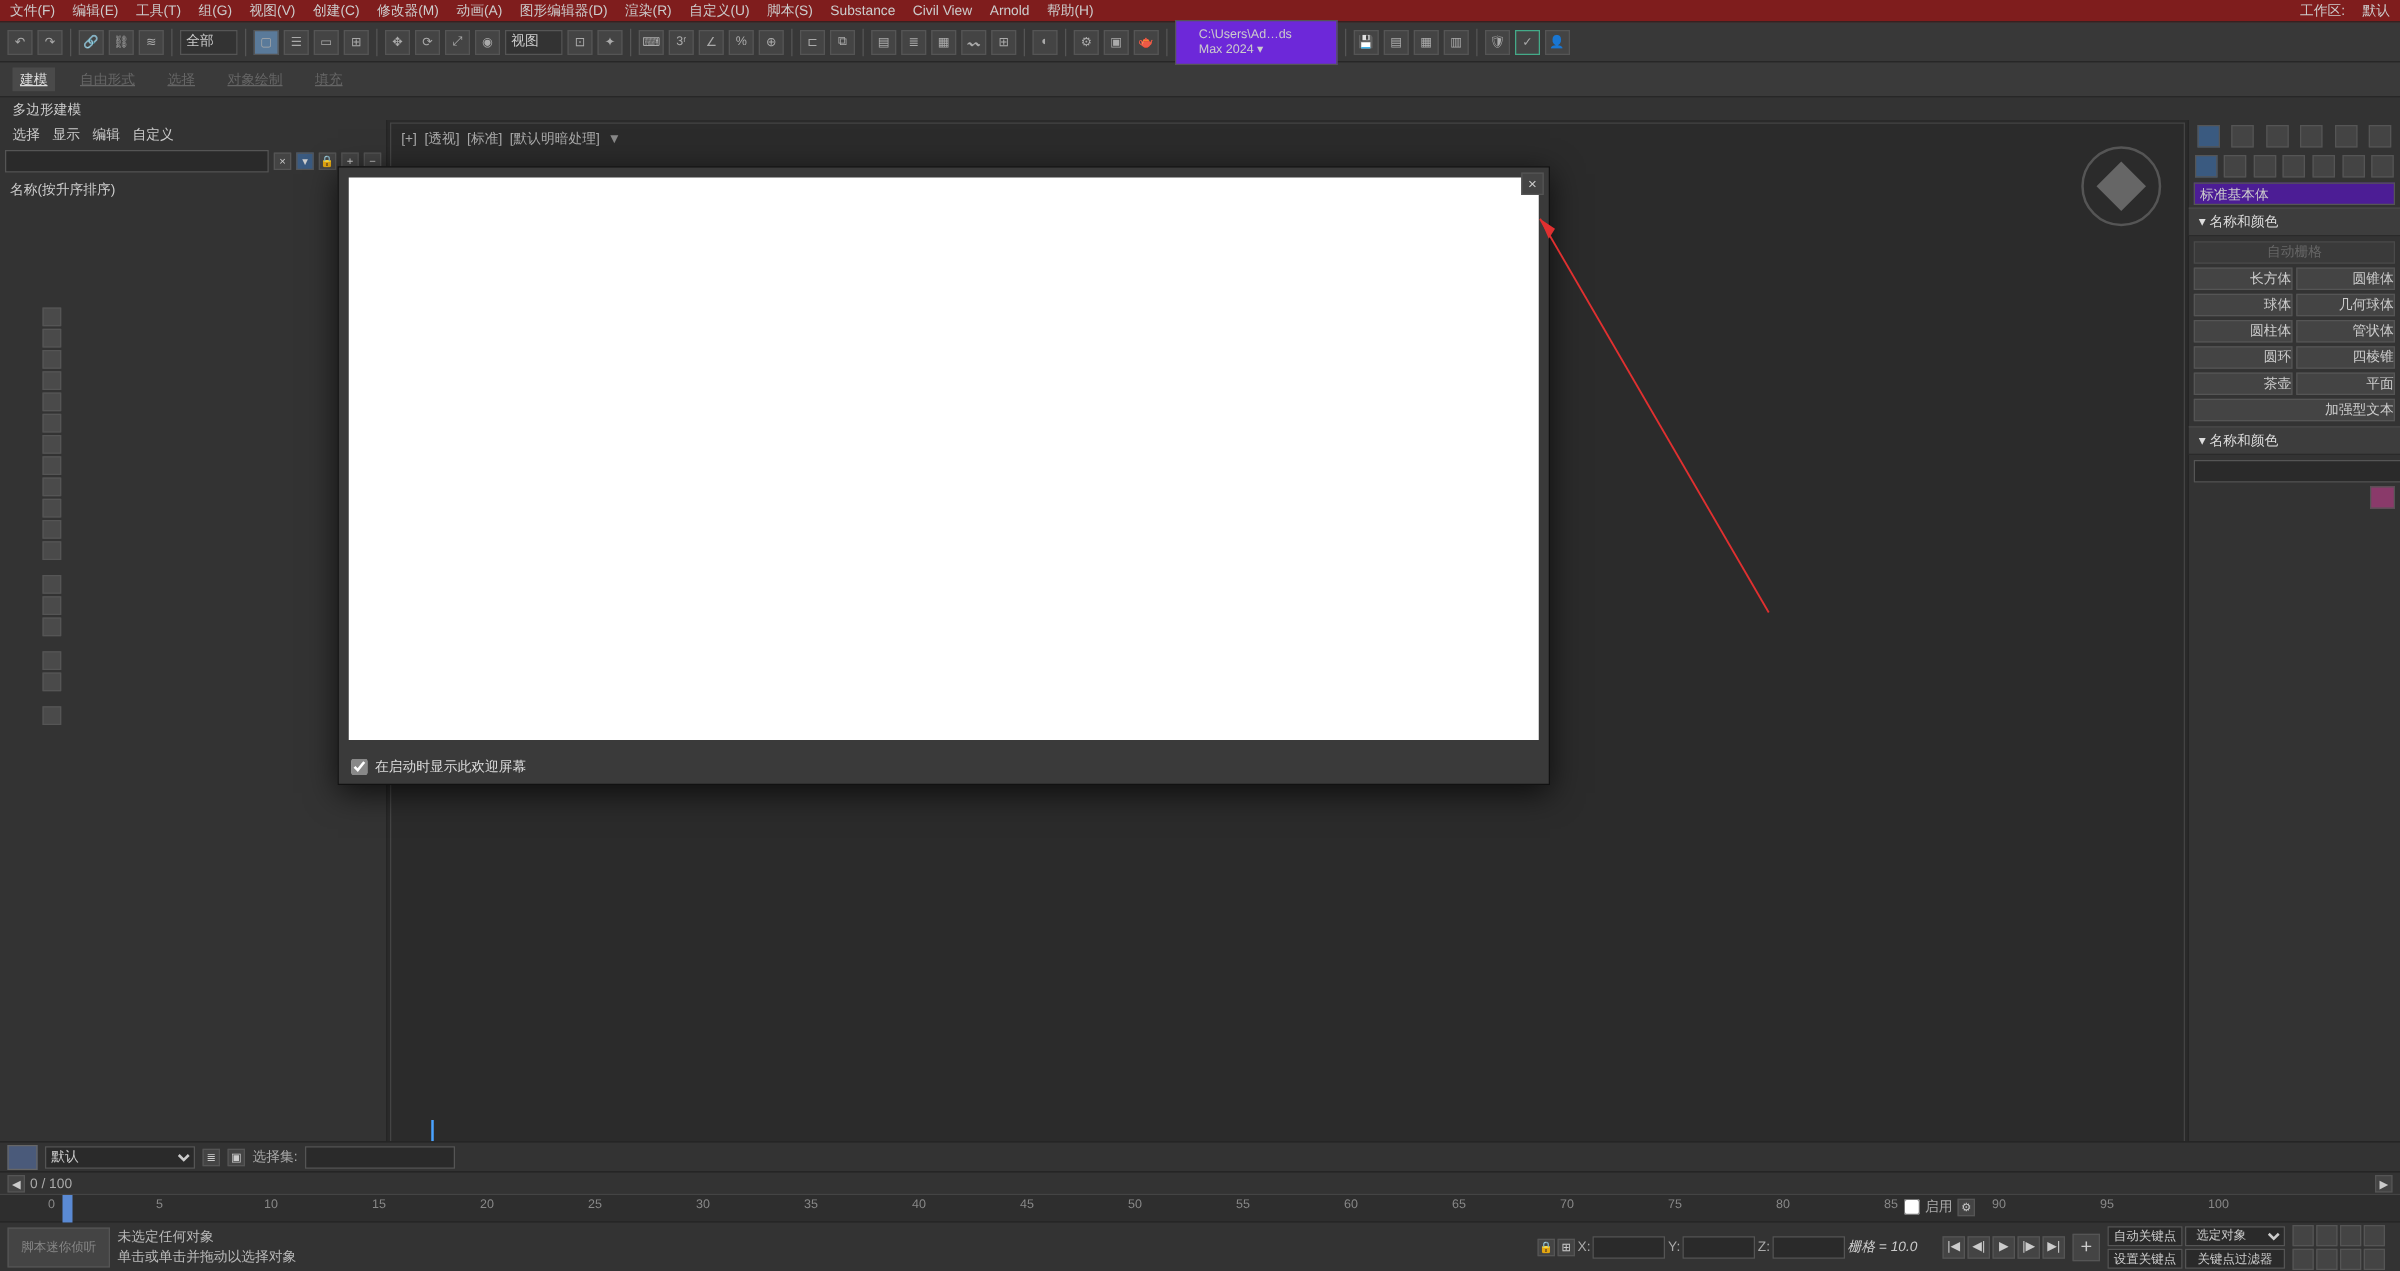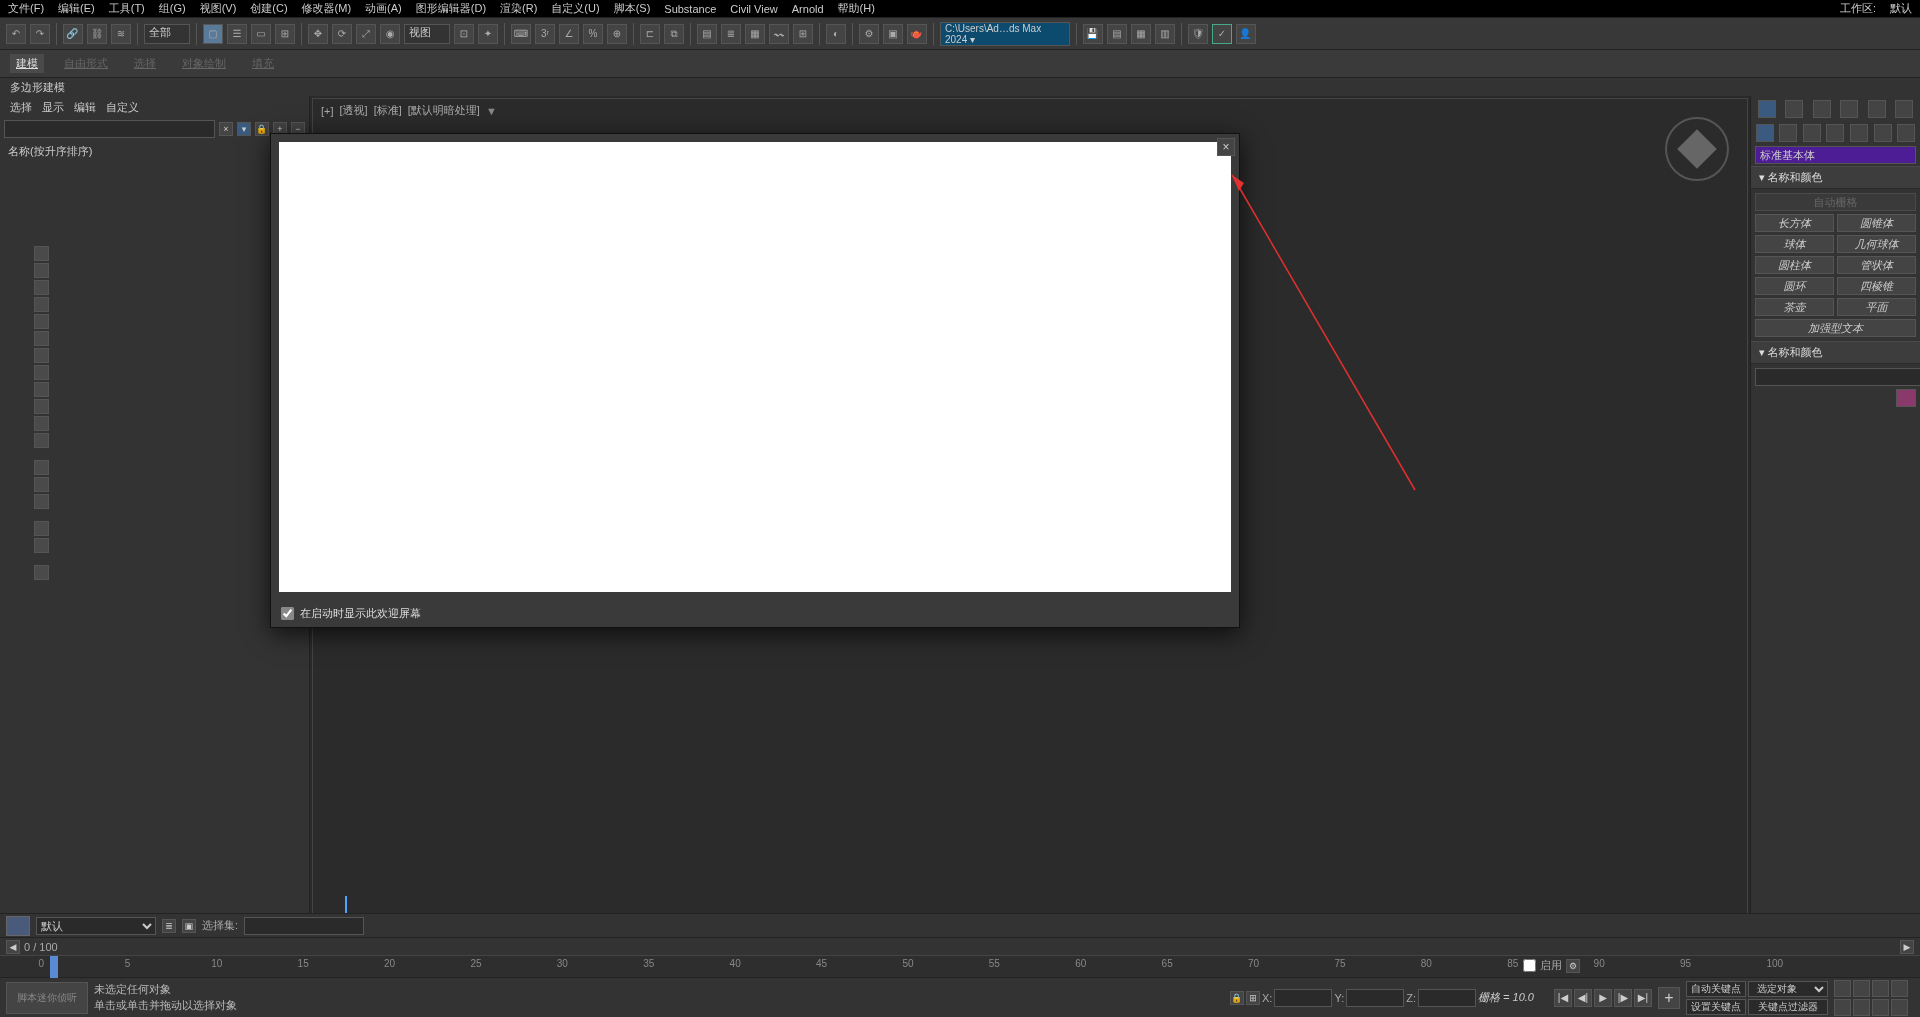--- a/index.html
+++ b/index.html
@@ -1,24 +1,24 @@
 <!DOCTYPE html>
 <html><head>
 <meta charset="utf-8">
 <style>
 * { margin: 0; padding: 0; box-sizing: border-box; font-family: "Microsoft YaHei", Arial, sans-serif; }
 body { background: #2a2a2a; color: #aaa; font-size: 11px; overflow: hidden; width: 1920px; height: 1017px; position: relative; }
-.menubar { background: #000000; height: 18px; display: flex; align-items: center; padding: 0 8px; gap: 14px; border-bottom: 1px solid #222; }
+.menubar { background: #7f1d1d; height: 18px; display: flex; align-items: center; padding: 0 8px; gap: 14px; border-bottom: 1px solid #222; }
 .menubar span { color: #ccc; cursor: pointer; }
 .menubar .spacer { flex: 1; }
 .toolbar { background: #383838; height: 32px; display: flex; align-items: center; padding: 0 6px; gap: 4px; border-bottom: 1px solid #222; }
 .tb-btn { width: 20px; height: 20px; background: #444; border: 1px solid #555; display: flex; align-items: center; justify-content: center; color: #aaa; font-size: 10px; }
 .tb-sep { width: 1px; height: 22px; background: #555; margin: 0 2px; }
 .tb-select { height: 20px; background: #333; border: 1px solid #555; color: #ccc; font-size: 11px; padding: 0 18px 0 4px; }
-.tb-path { height: 24px; flex: 0 0 130px; background: #0c4a6e; border: 1px solid #555; color: #ccc; font-size: 10px; padding: 0 4px; display: flex; align-items: center; }
+.tb-path { height: 36px; flex: 0 0 130px; background: #6d28d9; border: 1px solid #555; color: #ccc; font-size: 10px; padding: 0 18px; display: flex; align-items: center; }
 .ribbon { background: #3a3a3a; height: 28px; display: flex; align-items: center; gap: 14px; padding: 0 10px; border-bottom: 1px solid #222; }
 .ribbon .tab { color: #aaa; padding: 2px 6px; text-decoration: underline; }
 .ribbon .tab.active { background: #4a4a4a; color: #ddd; }
 .subribbon { background: #333; height: 18px; color: #ccc; padding: 0 10px; display: flex; align-items: center; font-size: 11px; }
 .main { position: absolute; top: 96px; left: 0; right: 0; bottom: 78px; display: flex; }
 .left-pane { width: 310px; background: #333; border-right: 1px solid #222; display: flex; flex-direction: column; }
 .left-tabs { display: flex; gap: 10px; padding: 4px 10px; height: 22px; }
 .left-tabs span { color: #ccc; cursor: pointer; }
 .left-search { display: flex; align-items: center; padding: 2px 4px; gap: 4px; }
 .left-search input { flex: 1; height: 18px; background: #2a2a2a; border: 1px solid #555; color: #ccc; font-size: 11px; padding: 0 4px; }
@@ -38,21 +38,21 @@
 .right-pane { width: 170px; background: #333; border-left: 1px solid #222; display: flex; flex-direction: column; }
 .rp-tabs { display: flex; justify-content: space-around; padding: 4px; gap: 4px; }
 .rp-tabs .t { width: 18px; height: 18px; background: #444; border: 1px solid #555; }
 .rp-tabs2 { display: flex; justify-content: space-around; padding: 2px 4px; gap: 4px; }
 .rp-tabs2 .t { width: 18px; height: 18px; background: #444; border: 1px solid #555; }
 .rp-tabs2 .t.active { background: #3a5a80; }
 .rp-select { margin: 2px 4px; height: 18px; background: #4c1d95; border: 1px solid #555; color: #ccc; font-size: 11px; padding: 0 4px; display: flex; align-items: center; }
 .rollout-h { background: #3d3d3d; padding: 3px 8px; color: #ddd; border-top: 1px solid #4a4a4a; border-bottom: 1px solid #2a2a2a; }
 .rollout-body { padding: 4px; display: flex; flex-wrap: wrap; gap: 3px; }
 .disabled-btn { flex: 1 1 100%; height: 18px; background: #3a3a3a; border: 1px solid #4a4a4a; color: #666; text-align: center; line-height: 16px; }
-.obj-btn { flex: 1 1 45%; height: 18px; background: #444; border: 1px solid #555; color: #ccc; text-align: center; line-height: 16px; cursor: pointer; font-style: italic; }
+.obj-btn { flex: 1 1 45%; height: 18px; background: #444; border: 1px solid #555; color: #ccc; text-align: right; line-height: 16px; cursor: pointer; }
 .color-sw { width: 20px; height: 18px; background: #8a3a6a; border: 1px solid #555; margin-left: auto; }
 .bottom { position: absolute; bottom: 0; left: 0; right: 0; background: #333; }
 .selset { height: 24px; display: flex; align-items: center; padding: 0 6px; gap: 6px; border-top: 1px solid #222; }
 .selset .swatch { width: 24px; height: 20px; background: #4a5a7a; border: 1px solid #666; }
 .selset select { height: 18px; background: #2a2a2a; border: 1px solid #555; color: #ccc; font-size: 11px; width: 120px; }
 .timebar { height: 18px; display: flex; align-items: center; padding: 0 6px; gap: 4px; border-top: 1px solid #222; }
 .timebar .nav { width: 14px; height: 14px; background: #444; border: 1px solid #555; font-size: 9px; text-align: center; line-height: 12px; color: #ccc; }
 .timebar .frames { flex: 1; }
 .ruler { height: 22px; position: relative; background: #2e2e2e; border-top: 1px solid #444; }
 .ruler .tick { position: absolute; top: 2px; color: #888; font-size: 10px; }

